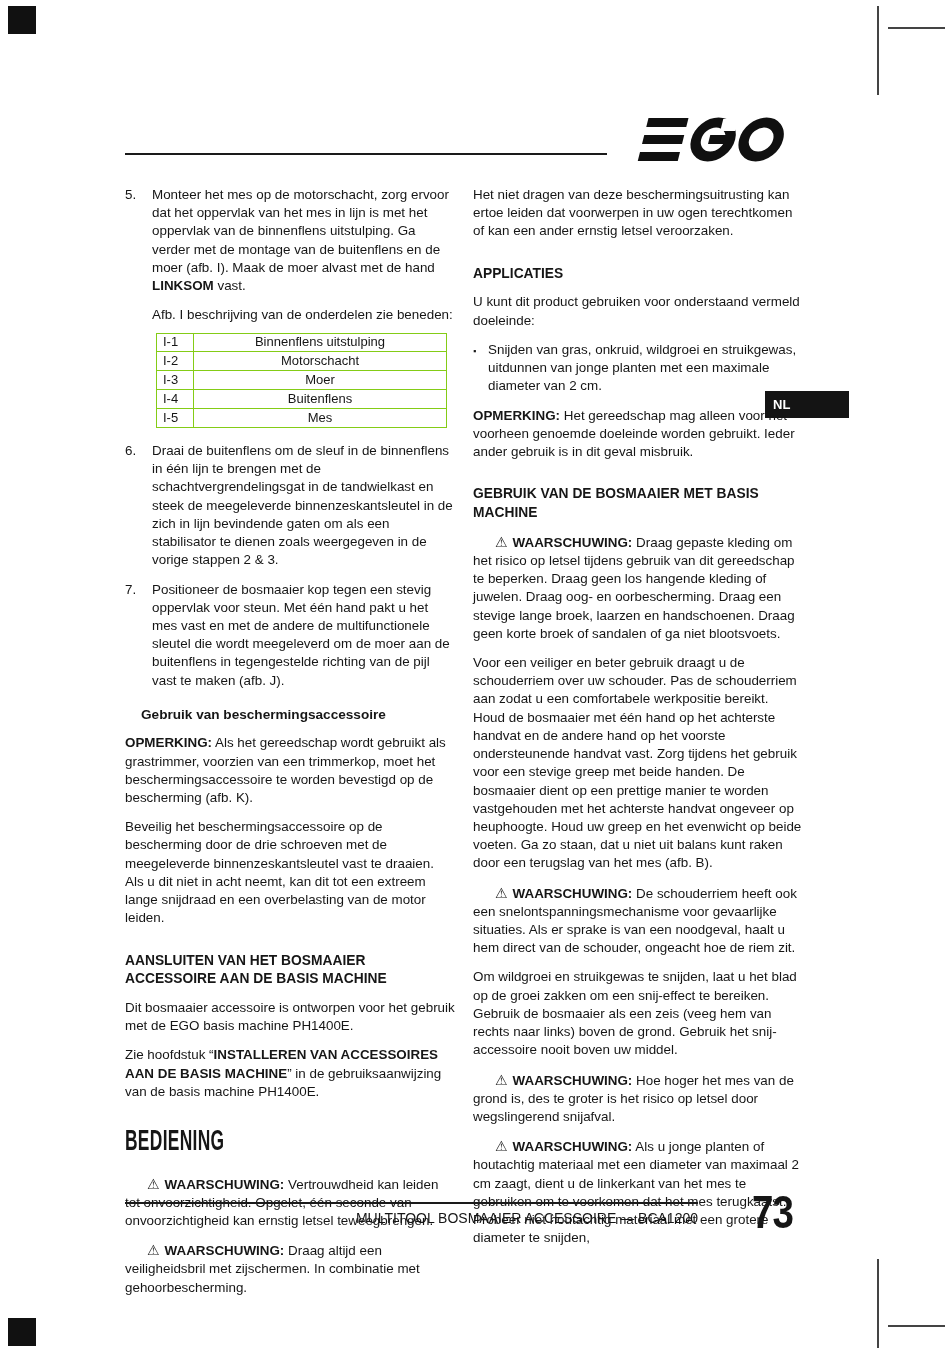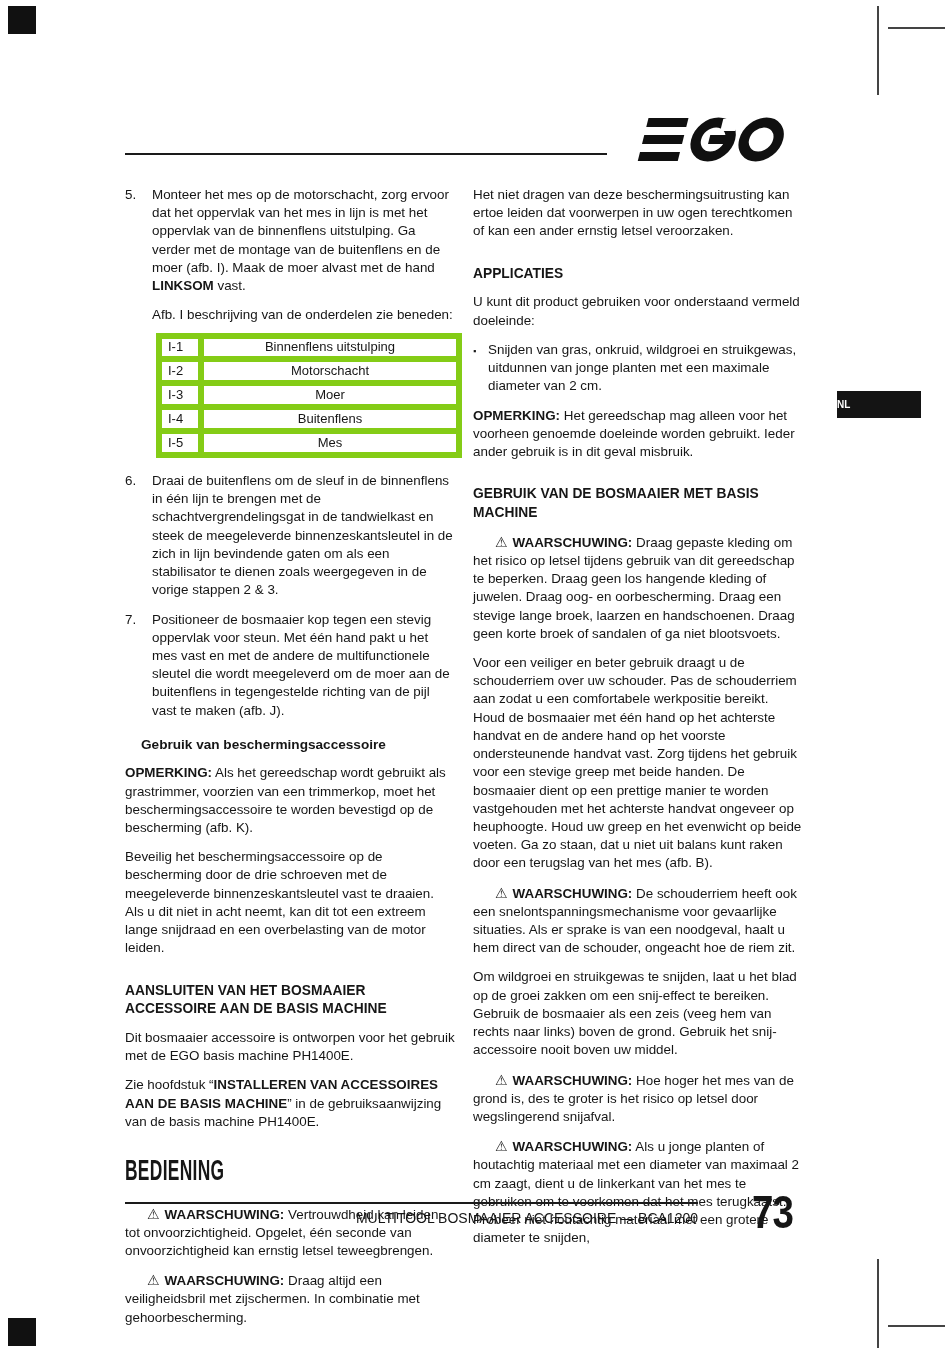--- a/index.html
+++ b/index.html
@@ -29,44 +29,44 @@
   .columns { position: absolute; left: 125px; top: 186px; width: 678px; display: flex; gap: 18px; }
   .col { width: 330px; font-size: 13.4px; line-height: 1.36; }
 
   .p { margin: 0 0 11px; }
   .li { display: flex; margin: 0 0 11px; }
   .num { flex: 0 0 27px; }
   .li-body { flex: 1; }
   .afb { margin: 0 0 8px 27px; }
 
   .parts-table { border-collapse: collapse; margin: 0 0 14px 31px; }
-  .parts-table td { border: 6px solid #84cc16; padding: 0.5px 6px; font-size: 13px; line-height: 1.3; }
+  .parts-table td { border: 1px solid #84cc16; padding: 0.5px 6px; font-size: 13px; line-height: 1.3; }
   .parts-table td.id { min-width: 24px; }
   .parts-table td.desc { min-width: 240px; text-align: center; }
 
   .h-bold { font-weight: bold; font-size: 13.6px; margin: 16px 16px 10px; }
   .h-caps { font-weight: bold; font-size: 13.8px; margin: 24px 0 10px; }
   .h-display {
     font-weight: bold; font-size: 29px; margin: 20px 0 14px;
     transform: scaleX(0.6); transform-origin: left center;
     white-space: nowrap; letter-spacing: 0.5px;
   }
 
   .warn { text-indent: 22px; margin: 4px 0 11px; }
   .warn .icon { font-weight: bold; margin-right: 5px; font-size: 14px; }
 
   .bullet { display: flex; margin: 0 0 11px; }
   .bullet .marker { flex: 0 0 15px; font-size: 9px; line-height: 18px; padding-top: 1px; }
   .bullet .btext { flex: 1; }
 
   
   .nl-tab {
-    position: absolute; left: 837px; top: 391px; width: 84px; height: 27px;
-    background: #141414; color: #ffffff; font-weight: bold; font-size: 10px;
-    line-height: 27px; box-sizing: border-box;
+    position: absolute; left: 765px; top: 391px; width: 84px; height: 27px;
+    background: #141414; color: #ffffff; font-weight: bold; font-size: 13px;
+    line-height: 27px; padding-left: 8px; box-sizing: border-box;
   }
 
   
   .footer-rule { position: absolute; left: 125px; top: 1202px; width: 573px; border-top: 2px solid #1a1a1a; }
   .footer-text { position: absolute; left: 125px; top: 1210px; width: 573px; text-align: right; font-size: 14px; }
   .page-num {
     position: absolute; left: 752px; top: 1184px; font-size: 47px; font-weight: bold;
     transform: scaleX(0.82); transform-origin: left center; letter-spacing: -1px;
   }
 </style>

